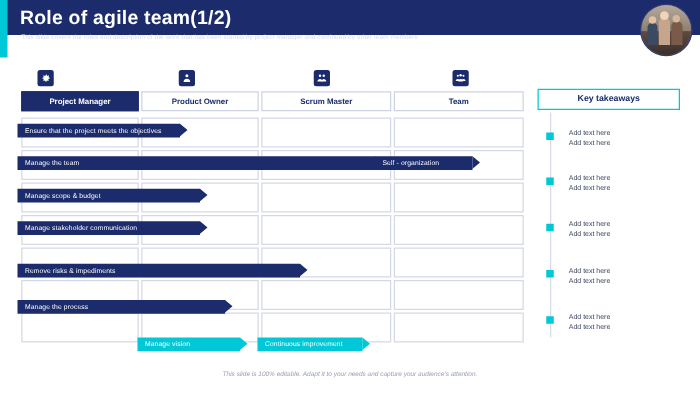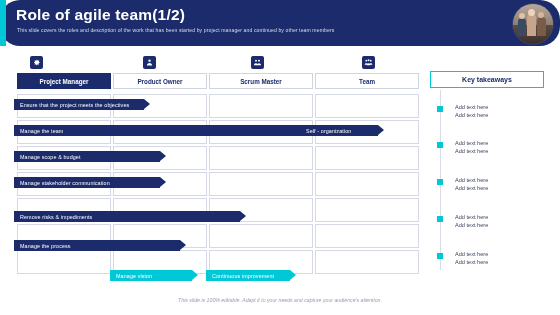--- a/index.html
+++ b/index.html
@@ -19,23 +19,22 @@
     left: 0; top: 0;
     width: 560px; height: 315px;
     background: #ffffff;
   }
 
   
   .header {
     position: absolute;
     left: 0; top: 0;
     width: 560px;
-    height: 46px;
+    height: 28px;
     background: #1b2b6b;
-    border-radius: 20px;
   }
   .header-accent {
     position: absolute;
     left: 0; top: 0;
     width: 6px; height: 46px;
     background: #00c8d7;
   }
   .header-title {
     position: absolute;
     left: 16px; top: 6px;

